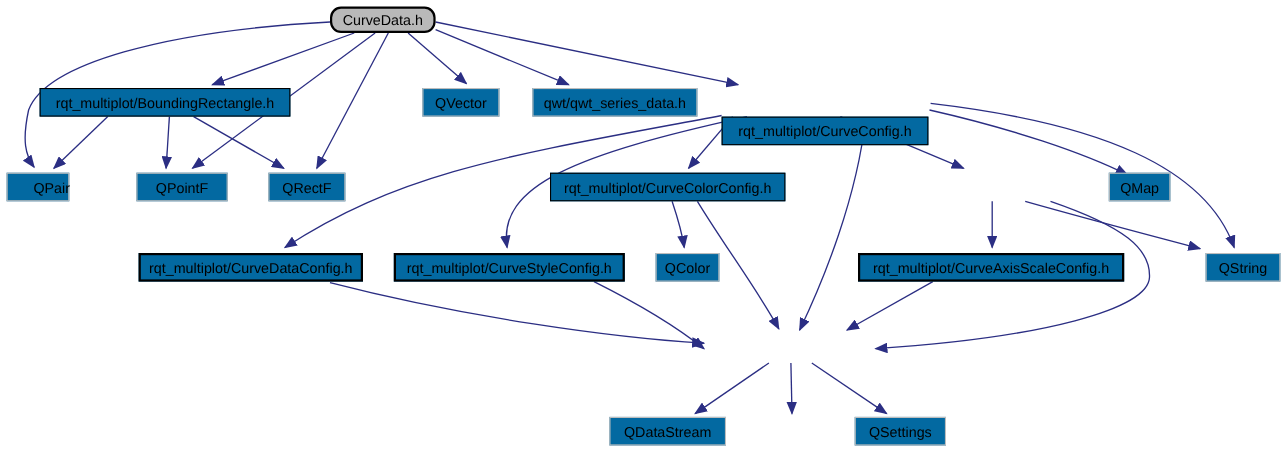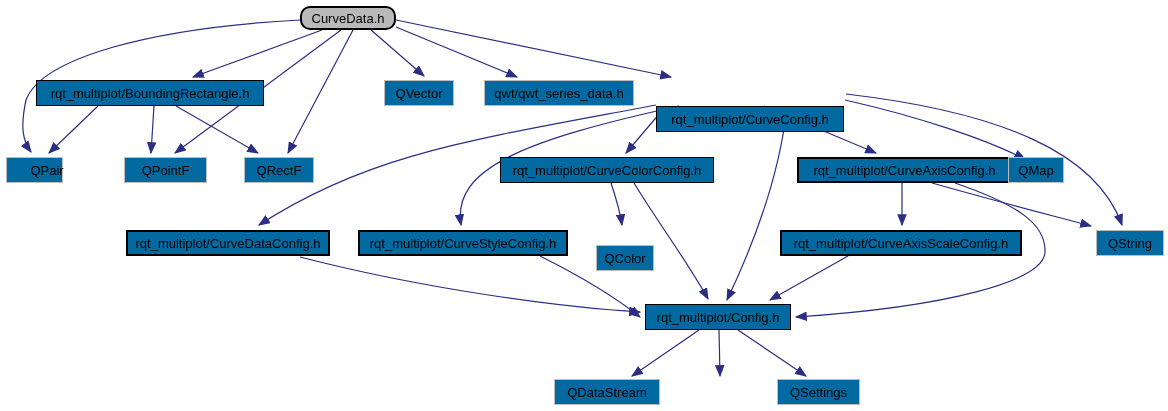--- a/index.html
+++ b/index.html
@@ -80,35 +80,33 @@
   <div class="node" style="left:656px;top:80px;width:188px;height:26px;margin-top:26px;">rqt_multiplot/CurveConfig.h</div>
 
   <div class="node external" style="left:6px;top:157px;width:57px;height:26px;padding-left:25px;">QPair</div>
 
   <div class="node external" style="left:124px;top:157px;width:83px;height:26px;">QPointF</div>
 
   <div class="node external" style="left:244px;top:157px;width:70px;height:26px;">QRectF</div>
 
   <div class="node" style="left:500px;top:157px;width:214px;height:26px;">rqt_multiplot/CurveColorConfig.h</div>
 
-  <div class="node bold" style="left:797px;top:157px;width:215px;height:26px;">rqt_multiplot/CurveAxisConfig.h</div>
 
   <div class="node external" style="left:1008px;top:157px;width:56px;height:26px;">QMap</div>
 
   <div class="node bold" style="left:358px;top:230px;width:210px;height:26px;">rqt_multiplot/CurveStyleConfig.h</div>
 
   <div class="node bold" style="left:126px;top:230px;width:204px;height:26px;">rqt_multiplot/CurveDataConfig.h</div>
 
-  <div class="node external" style="left:596px;top:230px;width:58px;height:26px;margin-top:15px;">QColor</div>
+  <div class="node external" style="left:596px;top:230px;width:58px;height:26px;">QColor</div>
 
   <div class="node bold" style="left:780px;top:230px;width:242px;height:26px;">rqt_multiplot/CurveAxisScaleConfig.h</div>
 
   <div class="node external" style="left:1096px;top:230px;width:68px;height:26px;">QString</div>
 
-  <div class="node" style="left:645px;top:304px;width:146px;height:26px;">rqt_multiplot/Config.h</div>
 
   <div class="node external" style="left:554px;top:379px;width:106px;height:26px;">QDataStream</div>
 
   <div class="node external" style="left:682px;top:379px;width:76px;height:26px;margin-top:36px;">QObject</div>
 
   <div class="node external" style="left:777px;top:379px;width:83px;height:26px;text-align:right;">QSettings</div>
 
 </div>
 
 </body></html>

